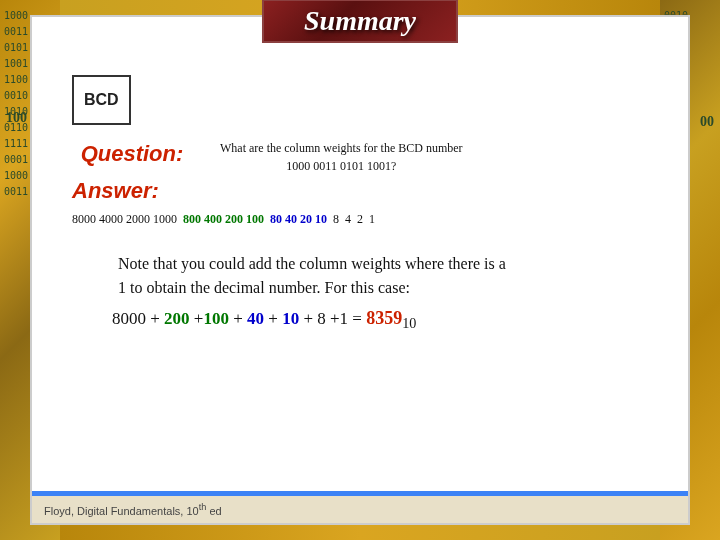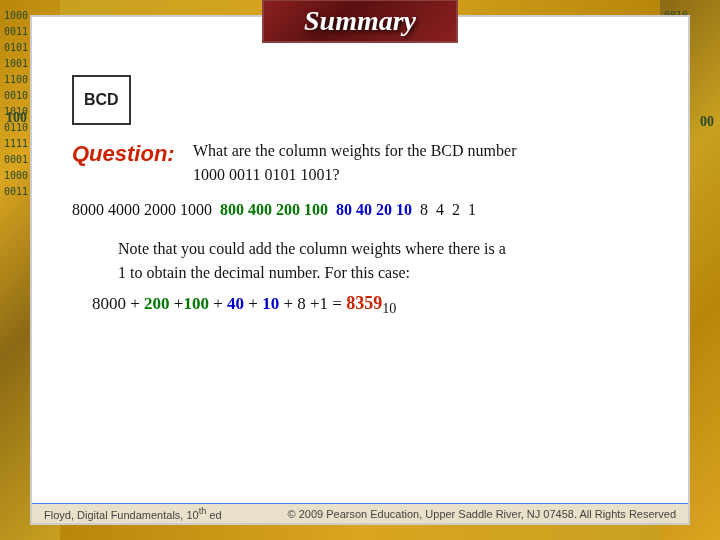--- a/index.html
+++ b/index.html
@@ -96,89 +96,90 @@
       font-size: 18px;
       line-height: 1.5;
       color: #111;
       margin-bottom: 20px;
     }
 
     
     .question-row {
       display: flex;
       align-items: flex-start;
-      margin-bottom: 10px;
-      gap: 1px;
+      margin-bottom: 3px;
+      gap: 28px;
+      text-align: center;
     }
 
     .question-label {
       font-family: Arial, sans-serif;
       font-size: 22px;
       font-weight: bold;
       font-style: italic;
       color: #cc2200;
       min-width: 120px;
       flex-shrink: 0;
       margin-top: 2px;
     }
 
     .question-text {
-      font-size: 16px;
+      font-size: 12px;
       line-height: 1.5;
       color: #111;
     }
 
     .answer-label {
       font-family: Arial, sans-serif;
       font-size: 22px;
       font-weight: bold;
       font-style: italic;
       color: #cc2200;
       margin-bottom: 6px;
     }
 
     
     .answer-numbers {
-      font-size: 16px;
-      color: #111;
-      margin-bottom: 14px;
+      font-size: 12px;
+      color: #111;
+      margin-bottom: 23px;
       line-height: 1.6;
     }
 
     .green { color: #007700; font-weight: bold; }
     .blue { color: #0000cc; font-weight: bold; }
 
     
     .note-text {
       font-size: 16px;
       line-height: 1.5;
       color: #111;
       margin-bottom: 8px;
       margin-left: 46px;
     }
 
     
     .equation {
       font-size: 17px;
       color: #111;
-      margin-left: 20px;
+      margin-left: 40px;
       margin-bottom: 10px;
     }
 
     .eq-green { color: #007700; font-weight: bold; }
     .eq-blue { color: #0000cc; font-weight: bold; }
     .eq-result { color: #cc2200; font-weight: bold; font-size: 18px; }
 
     
     .footer {
       position: absolute;
       bottom: 0; left: 0; right: 0;
-      height: 20px;
+      height: 32px;
       background: #e8e0c8;
-      border-top: 1px solid #3b82f6;
+      border-top: 5px solid #3b82f6;
       display: flex;
       justify-content: space-between;
       align-items: center;
       padding: 0 12px;
       font-size: 11px;
       color: #444;
       font-family: Arial, sans-serif;
     }
 
     
@@ -235,20 +236,21 @@
     
     <div class="question-row">
       <span class="question-label">Question:</span>
       <span class="question-text">
         What are the column weights for the BCD number<br>
         1000 0011 0101 1001?
       </span>
     </div>
 
     
+    <div class="answer-label">Answer:</div>
 
     
     <div class="answer-numbers">
       <span>8000 4000 2000 1000&nbsp;&nbsp;</span><span class="green">800 400 200 100&nbsp;&nbsp;</span><span class="blue">80 40 20 10&nbsp;&nbsp;</span><span>8&nbsp;&nbsp;4&nbsp;&nbsp;2&nbsp;&nbsp;1</span>
     </div>
 
     
     <p class="note-text">
       Note that you could add the column weights where there is a<br>
       1 to obtain the decimal number. For this case:
@@ -258,15 +260,14 @@
     <div class="equation">
       8000 + <span class="eq-green">200</span> +<span class="eq-green">100</span> + <span class="eq-blue">40</span> + <span class="eq-blue">10</span> + 8 +1 = <span class="eq-result">8359</span><sub>10</sub>
     </div>
 
   </div>
 
   <div class="footer">
     <span>
       Floyd, Digital Fundamentals, 10<sup>th</sup> ed
     </span>
-    <span>© 2009 Pearson Education, Upper Saddle River, NJ 07458. All Rights Reserved</span>
   </div>
 </div>
 
 </body></html>

